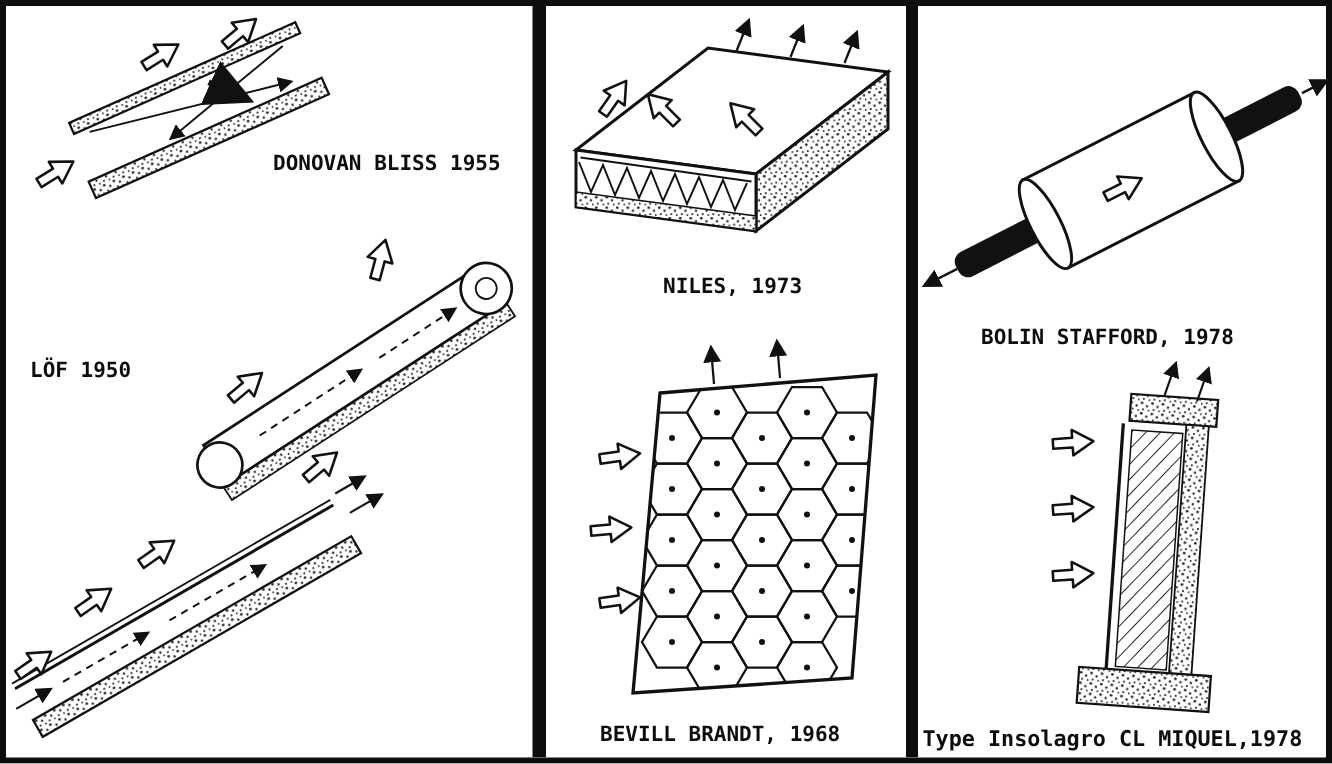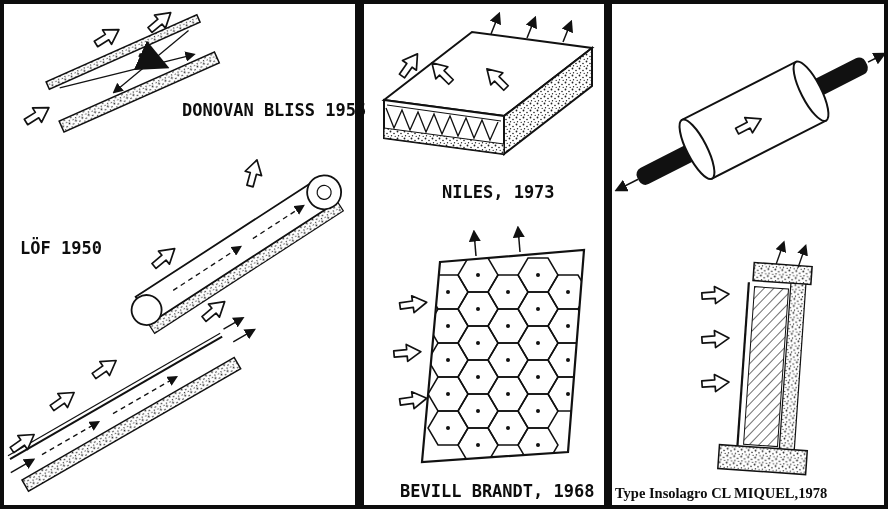--- a/index.html
+++ b/index.html
@@ -6,29 +6,29 @@
   #page{
     position:relative;width:888px;height:509px;background:#ffffff;
     box-sizing:border-box;border:4px solid #0d0d0d;overflow:hidden;
     font-family:"DejaVu Sans Mono","Liberation Mono",monospace;
   }
   .vbar{position:absolute;top:0;bottom:0;background:#0d0d0d;}
   #bar1{left:351px;width:9px;}
   #bar2{left:600px;width:8px;}
   .lbl{
     position:absolute;white-space:nowrap;color:#0d0d0d;
-    font-weight:bold;font-size:17px;letter-spacing:0px;line-height:1;
+    font-weight:bold;font-size:14px;letter-spacing:0px;line-height:1;
   }
   #lbl-donovan{left:178px;top:98px;}
   #lbl-lof{left:16px;top:236px;text-align:right;}
   #lbl-akyurt{left:167px;top:420px;}
   #lbl-niles{left:438px;top:180px;}
   #lbl-bevill{left:396px;top:479px;}
   #lbl-bolin{left:650px;top:214px;}
-  #lbl-insolagro{left:611px;top:482px;font-size:14.5px;font-family:Liberation Serif, serif;}
+  #lbl-insolagro{left:611px;top:482px;font-size:14.5px;}
   svg{position:absolute;left:0;top:0;}
 </style>
 </head>
 <body>
 
 <div id="page">
 
   <svg width="888" height="509" viewBox="0 0 888 509">
     <defs>
       <pattern id="stip" width="7" height="7" patternUnits="userSpaceOnUse">
@@ -182,15 +182,16 @@
     </g>
   </svg>
 
   <div class="vbar" id="bar1"></div>
   <div class="vbar" id="bar2"></div>
 
   <div class="lbl" id="lbl-donovan">DONOVAN BLISS 1955</div>
   <div class="lbl" id="lbl-lof">LÖF 1950</div>
   <div class="lbl" id="lbl-niles">NILES, 1973</div>
   <div class="lbl" id="lbl-bevill">BEVILL BRANDT, 1968</div>
+  <div class="lbl" id="lbl-bolin">BOLIN STAFFORD, 1978</div>
   <div class="lbl" id="lbl-insolagro">Type Insolagro CL MIQUEL,1978</div>
 
 </div>
 
 </body></html>

